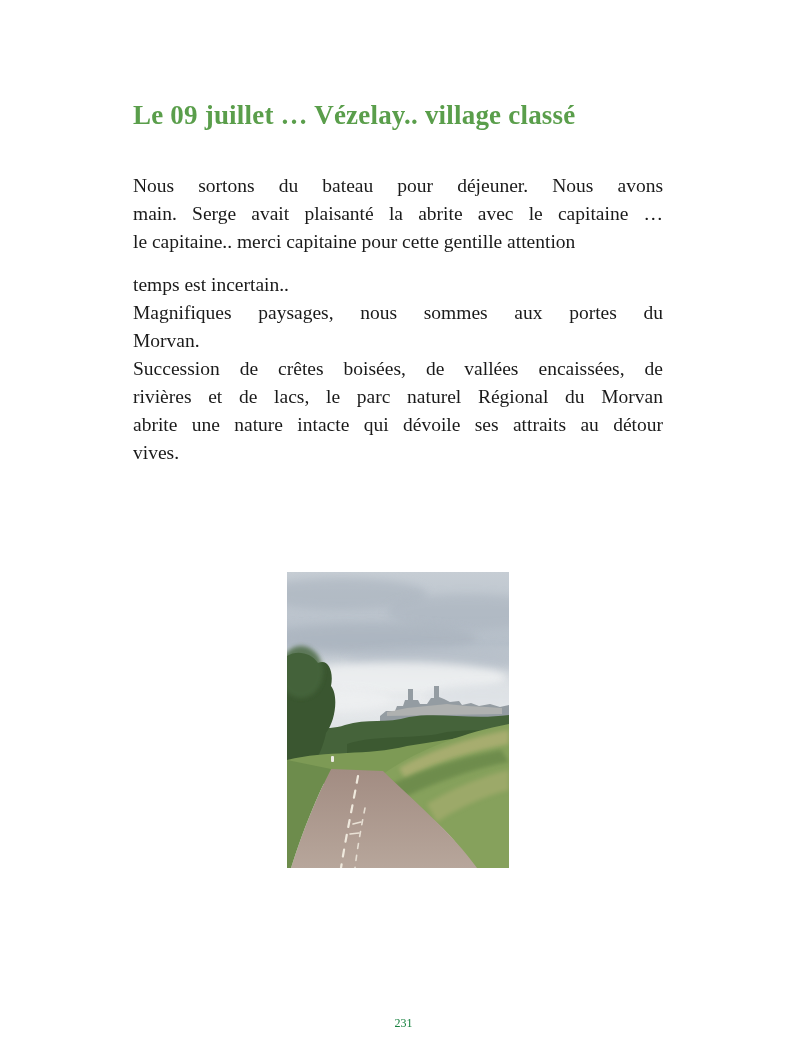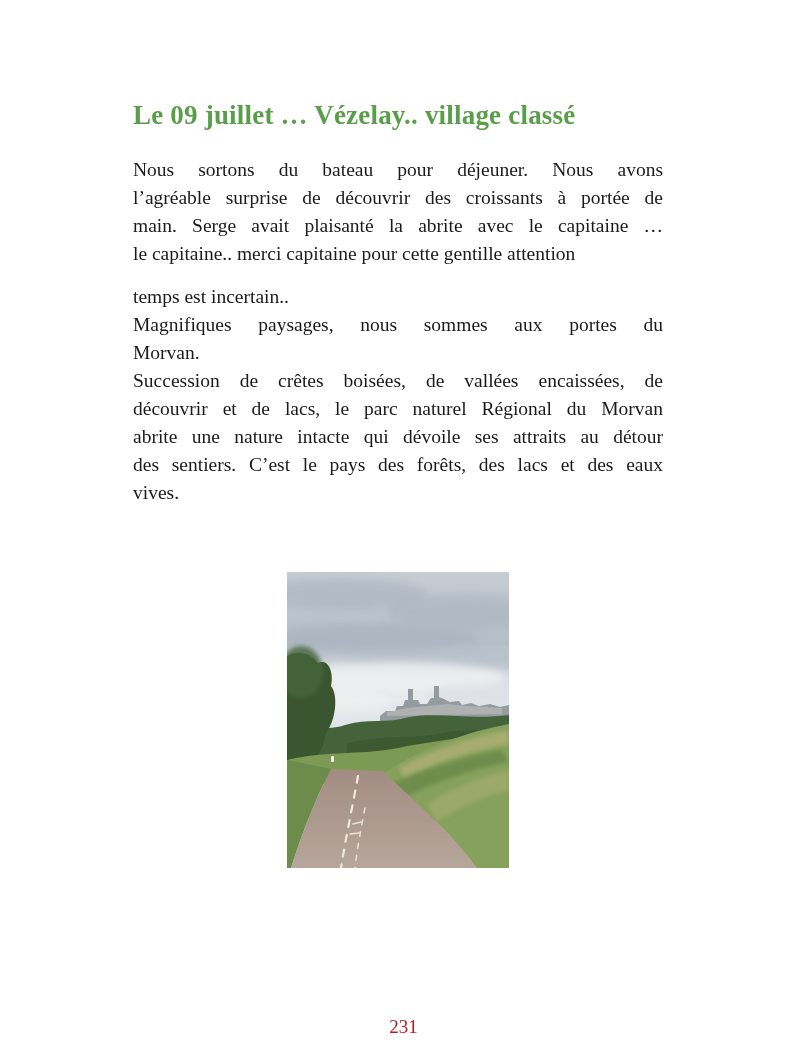--- a/index.html
+++ b/index.html
@@ -25,21 +25,21 @@
   }
   .heading {
     margin: 0;
     padding-top: 99px;
     font-size: 27px;
     line-height: 33px;
     font-weight: bold;
     letter-spacing: 0.2px;
   }
   .body-text {
-    margin-top: 24px;
+    margin-top: 40px;
     font-size: 19.5px;
     line-height: 28px;
   }
   .para { margin: 0; }
   .para + .para { margin-top: 15px; }
   .line {
     text-align: justify;
     text-align-last: justify;
   }
   .line.noj {
@@ -53,48 +53,46 @@
     width: 222px;
     height: 296px;
   }
   .photo-wrap svg { display: block; }
   .page-number {
     position: absolute;
     left: 12px;
     right: 0;
     top: 1016px;
     text-align: center;
-    font-size: 19px;
-    color: #b91c1c;
+    font-size: 12px;
+    color: #15803d;
   }
 </style>
 </head>
 <body>
 
 <div class="page">
 
   <div class="content">
     <h1 class="heading" style="color: rgb(90, 158, 75);">Le 09 juillet … Vézelay.. village classé</h1>
 
     <div class="body-text">
 
     <div class="para">
           <div class="line">Nous sortons du bateau pour déjeuner. Nous avons</div>
-          <div class="line">l’agréable surprise de découvrir des croissants à portée de</div>
           <div class="line">main.  Serge avait plaisanté la abrite avec le capitaine …</div>
           <div class="line noj">le capitaine.. merci capitaine pour cette gentille attention</div>
         </div>
         <div class="para">
           <div class="line noj">temps est incertain..</div>
           <div class="line">Magnifiques paysages, nous sommes aux portes du</div>
           <div class="line noj">Morvan.</div>
           <div class="line">Succession de crêtes boisées, de vallées encaissées, de</div>
-          <div class="line">découvrir et de lacs, le parc naturel Régional du Morvan</div>
+          <div class="line">rivières et de lacs, le parc naturel Régional du Morvan</div>
           <div class="line">abrite une nature intacte qui dévoile ses attraits au détour</div>
-          <div class="line">des sentiers. C’est le pays des forêts, des lacs et des eaux</div>
           <div class="line noj">vives.</div>
         </div>
       </div>
   </div>
 
   <div class="photo-wrap">
     <svg width="222" height="296" viewBox="0 0 222 296">
       <defs>
         <linearGradient id="skyg" x1="0" y1="0" x2="0" y2="1">
           <stop offset="0" stop-color="var(--sky-top)"></stop>

